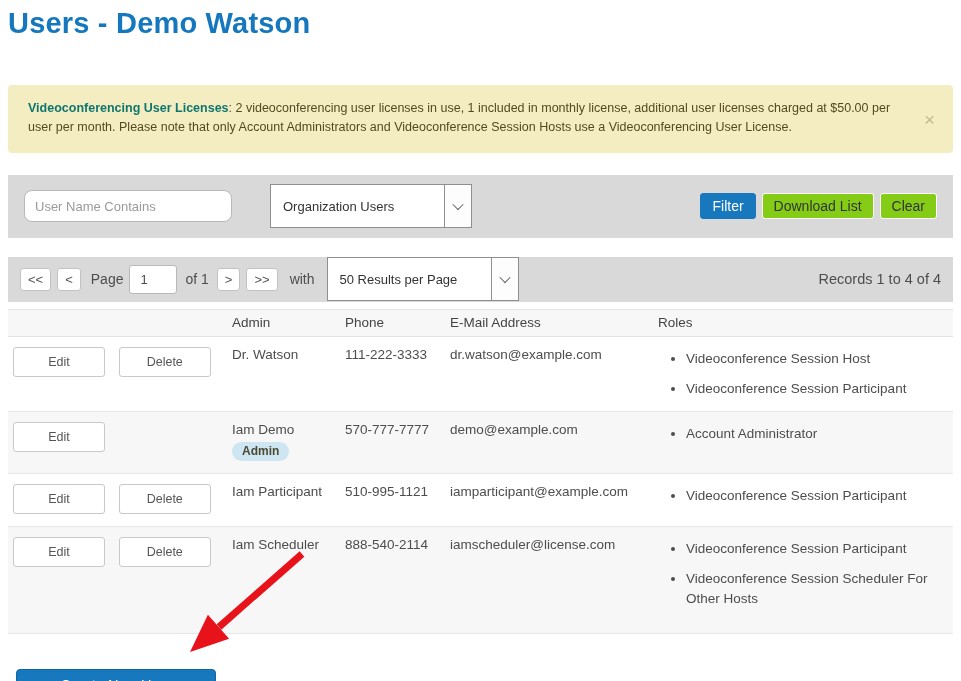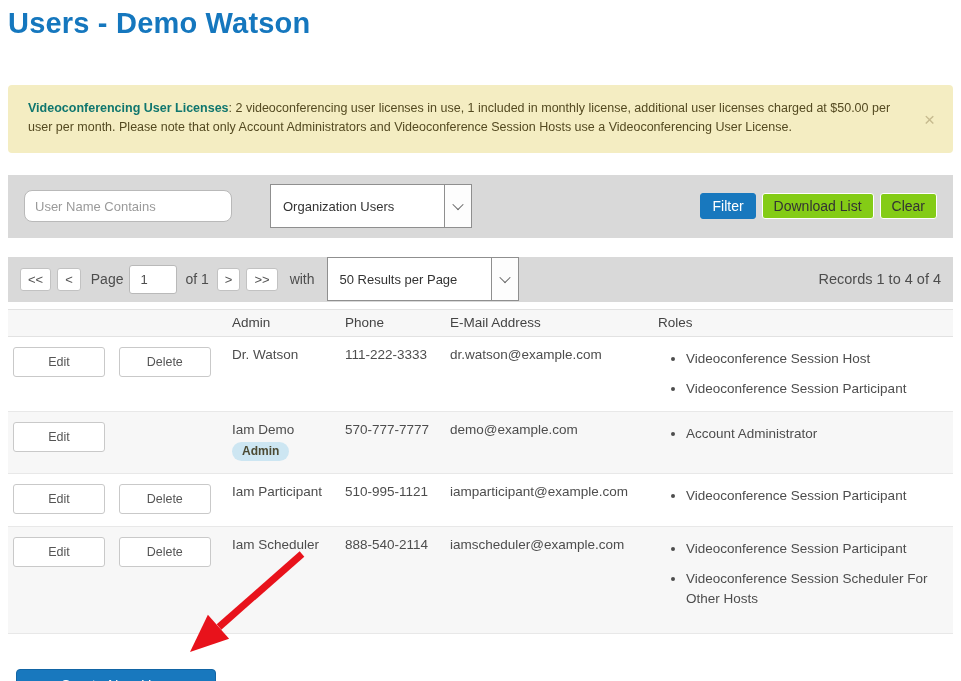--- a/index.html
+++ b/index.html
@@ -318,21 +318,21 @@
           </ul>
         </td>
       </tr>
       <tr class="alt">
         <td class="actions-cell">
           <button class="row-btn">Edit</button>
           <button class="row-btn">Delete</button>
         </td>
         <td>Iam Scheduler</td>
         <td>888-540-2114</td>
-        <td>iamscheduler@example.com</td>
+        <td>iamscheduler@license.com</td>
         <td style="padding-bottom:24px;">
           <ul class="roles-list">
             <li>Videoconference Session Participant</li>
             <li>Videoconference Session Scheduler For Other Hosts</li>
           </ul>
         </td>
       </tr>
     </tbody>
   </table>
 

